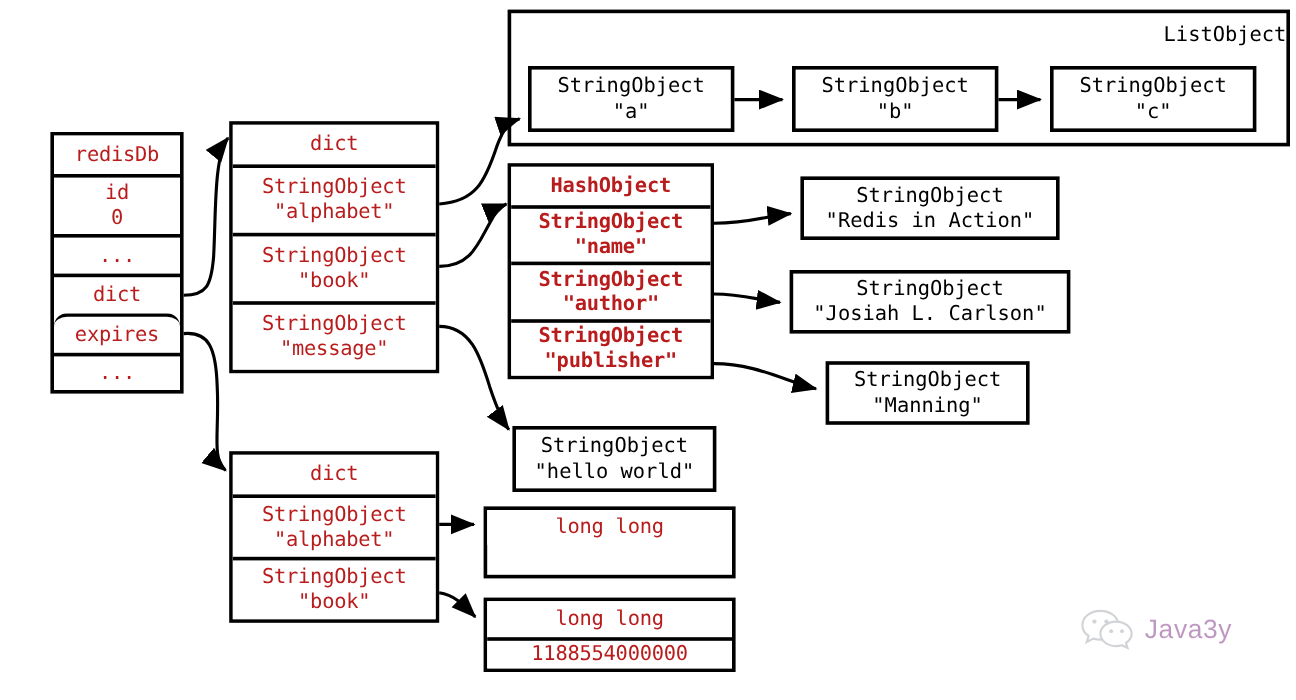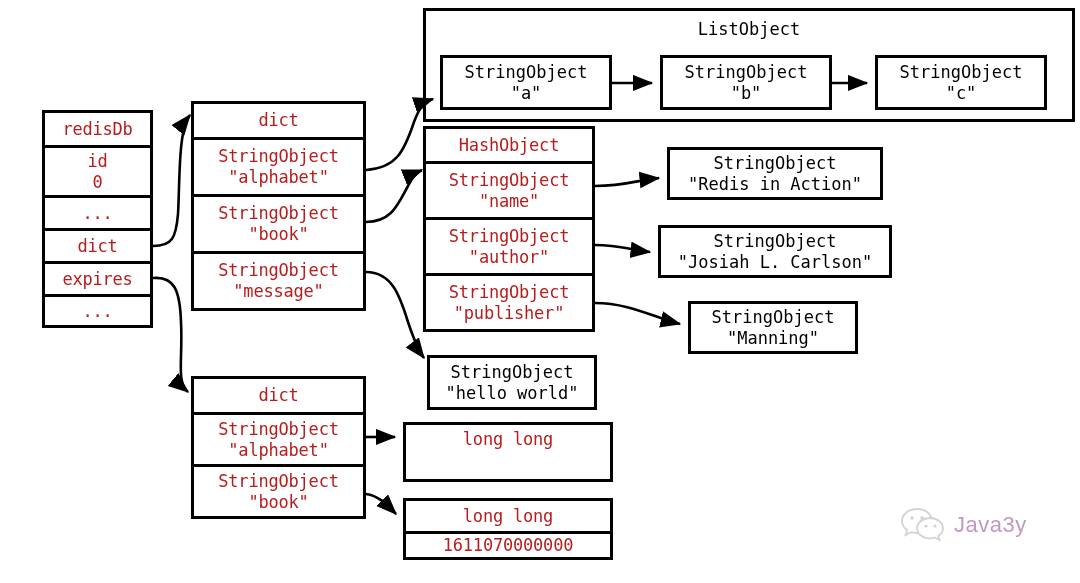--- a/index.html
+++ b/index.html
@@ -46,21 +46,21 @@
   
   .container-box {
     position: absolute;
     box-sizing: border-box;
     border: 3px solid #000;
     background: #fff;
   }
   .container-title {
     position: absolute;
     left: 0; right: 0; top: 8px;
-    text-align: center;
+    text-align: right;
     font-size: 17px;
     color: #000;
     white-space: pre;
   }
   .inner-box {
     position: absolute;
     box-sizing: border-box;
     border: 3px solid #000;
     background: #fff;
     display: flex;
@@ -108,21 +108,21 @@
     <div class="cell" style="flex:0 0 50px;">
       <span>id</span>
       <span class="l2">0</span>
     </div>
     <div class="cell" style="flex:0 0 33px;">
       <span>...</span>
     </div>
     <div class="cell" style="flex:0 0 33px;">
       <span>dict</span>
     </div>
-    <div class="cell" style="flex:0 0 33px;">
+    <div class="cell" style="flex:0 0 33px;border-radius:11px;">
       <span>expires</span>
     </div>
     <div class="cell" style="flex:1 1 auto;">
       <span>...</span>
     </div>
   </div>
 
   <div class="box" style="left:191px; top:101px; width:175px; height:210px;">
     <div class="cell" style="flex:0 0 33px;">
       <span>dict</span>
@@ -164,21 +164,21 @@
   </div>
   <div class="inner-box" style="left:660px; top:55px; width:172px; height:55px;">
     <span>StringObject</span>
     <span class="l2">"b"</span>
   </div>
   <div class="inner-box" style="left:875px; top:55px; width:172px; height:55px;">
     <span>StringObject</span>
     <span class="l2">"c"</span>
   </div>
 
-  <div class="box" style="left:423px; top:126px; width:172px; height:206px;">
+  <div class="box" style="left:423px; top:136px; width:172px; height:180px;font-weight:bold;">
     <div class="cell" style="flex:0 0 32px;">
       <span>HashObject</span>
     </div>
     <div class="cell">
       <span>StringObject</span>
       <span class="l2">"name"</span>
     </div>
     <div class="cell">
       <span>StringObject</span>
       <span class="l2">"author"</span>
@@ -210,21 +210,21 @@
   <div class="box" style="left:403px; top:422px; width:210px; height:60px;">
     <div class="cell" style="flex:0 0 29px;">
       <span>long long</span>
     </div>
   </div>
   <div class="box" style="left:403px; top:498px; width:210px; height:62px;">
     <div class="cell" style="flex:0 0 30px;">
       <span>long long</span>
     </div>
     <div class="cell">
-      <span>1611070000000</span>
+      <span>1188554000000</span>
     </div>
   </div>
 
   <svg class="arrows" viewBox="0 0 1080 583">
     <defs>
       <marker id="ah" markerWidth="9" markerHeight="9" refX="7.5" refY="3.2" orient="auto" markerUnits="strokeWidth">
         <path d="M0,0 L8,3.2 L0,6.4 z" fill="#000"></path>
       </marker>
     </defs>
 

